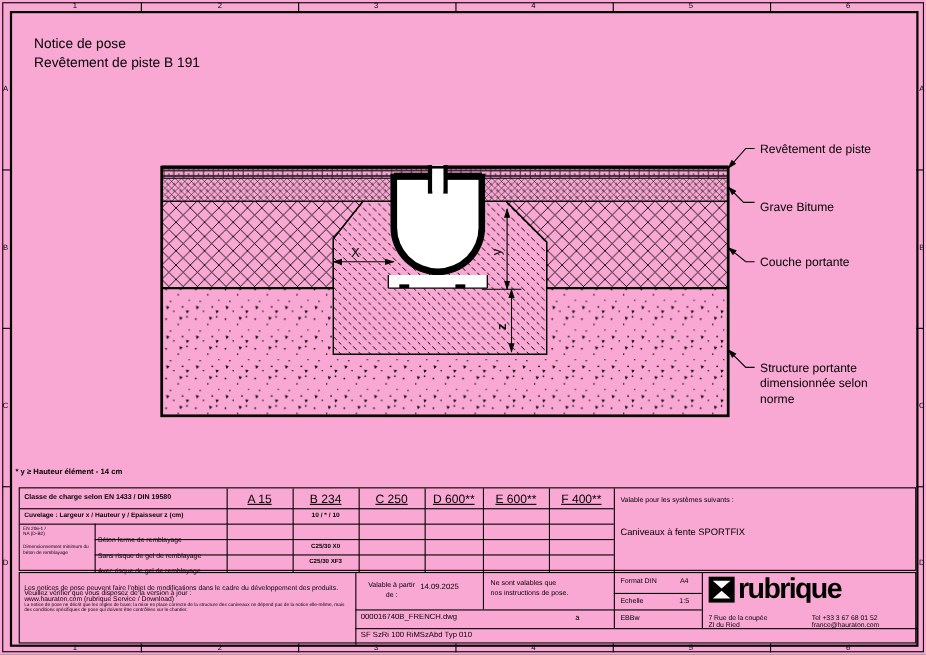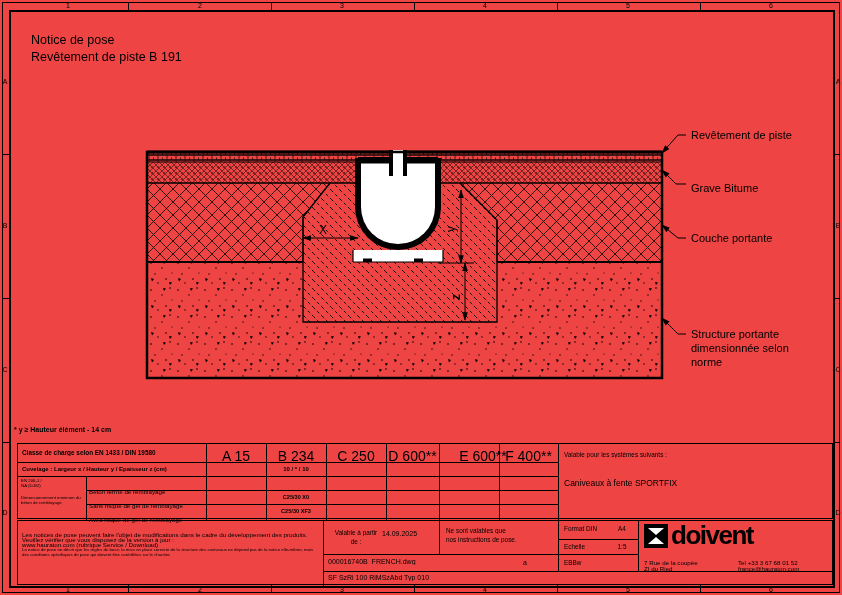--- a/index.html
+++ b/index.html
@@ -1,32 +1,32 @@
 <!DOCTYPE html>
 <html><head>
 <meta charset="utf-8">
 <style>
   html,body{margin:0;padding:0;background:#888;}
-  .sheet{position:relative;width:842px;height:595px;background:#ef4444;
+  .sheet{position:relative;width:842px;height:595px;background:#f9a8d4;
          font-family:"Liberation Sans","DejaVu Sans",sans-serif;color:#000;overflow:hidden;}
   .abs{position:absolute;}
   .vline{position:absolute;background:#000;width:1px;}
   .hline{position:absolute;background:#000;height:1px;}
   .frame-outer{position:absolute;left:2px;top:2px;width:836px;height:589px;border:1px solid #000;}
   .frame-inner{position:absolute;left:9px;top:10px;width:822px;height:574px;border:2px solid #000;}
   .zl{position:absolute;font-size:7px;width:12px;text-align:center;line-height:8px;}
   .tick-v{position:absolute;width:1px;height:8px;background:#000;}
   .tick-h{position:absolute;width:7px;height:1px;background:#000;}
   .title{position:absolute;left:31px;top:32px;font-size:12.5px;line-height:17px;}
   .footnote{position:absolute;left:14px;top:426px;font-size:7px;font-weight:600;}
   .block{position:absolute;border:1.5px solid #000;box-sizing:border-box;}
   .cell{position:absolute;overflow:hidden;white-space:nowrap;}
   .ctr{text-align:center;}
   .b{font-weight:700;}
-  .f9{font-size:14px;}
+  .f9{font-size:11px;text-decoration:underline;}
   .f8{font-size:8.5px;}
   .f7{font-size:7px;}
   .f65{font-size:6.4px;}
   .f6{font-size:6px;}
   .f55{font-size:5.6px;}
   .tiny{font-size:6.2px;transform:scale(0.70);transform-origin:0 0;white-space:nowrap;}
   .tinyw{font-size:6.2px;transform:scale(0.70);transform-origin:0 0;white-space:normal;line-height:7px;}
   .brand-name{font-size:26px;font-weight:700;letter-spacing:-1.5px;line-height:26px;}
   svg text{font-family:"Liberation Sans","DejaVu Sans",sans-serif;}
 </style>
@@ -187,21 +187,21 @@
     <div class="hline" style="left:0;top:18px;width:540px"></div>
     <div class="hline" style="left:0;top:32px;width:540px"></div>
     <div class="hline" style="left:68px;top:46px;width:472px"></div>
     <div class="hline" style="left:68px;top:60px;width:472px"></div>
 
     <div class="cell f65 b" style="left:4px;top:5px;width:182px">Classe de charge selon EN 1433 / DIN 19580</div>
     <div class="cell f9 ctr" style="left:188px;top:4px;width:60px">A 15</div>
     <div class="cell f9 ctr" style="left:248px;top:4px;width:60px">B 234</div>
     <div class="cell f9 ctr" style="left:308px;top:4px;width:60px">C 250</div>
     <div class="cell f9 ctr" style="left:368px;top:4px;width:53px">D 600**</div>
-    <div class="cell f9 ctr" style="left:435px;top:4px;width:60px">E 600**</div>
+    <div class="cell f9 ctr" style="left:421px;top:4px;width:60px">E 600**</div>
     <div class="cell f9 ctr" style="left:481px;top:4px;width:59px">F 400**</div>
 
     <div class="cell f6 b" style="left:4px;top:22px;width:182px">Cuvelage :  Largeur x / Hauteur y / Epaisseur z (cm)</div>
     <div class="cell f6 b ctr" style="left:188px;top:22px;width:60px"></div>
     <div class="cell f6 b ctr" style="left:248px;top:22px;width:60px">10 / * / 10</div>
     <div class="cell f6 b ctr" style="left:308px;top:22px;width:60px"></div>
     <div class="cell f6 b ctr" style="left:368px;top:22px;width:53px"></div>
     <div class="cell f6 b ctr" style="left:421px;top:22px;width:60px"></div>
     <div class="cell f6 b ctr" style="left:481px;top:22px;width:59px"></div>
 
@@ -257,21 +257,21 @@
     <div class="cell f7" style="left:505px;top:38px;width:20px">a</div>
 
     <div class="cell f7" style="left:310px;top:53px;width:400px">SF SzRi  100 RiMSzAbd Typ 010</div>
 
     <div class="cell" style="left:620px;top:0;width:196px;height:50px">
       <svg width="24" height="24" style="position:absolute;left:6px;top:3px" viewBox="0 0 24 24">
         <rect x="0" y="0" width="24" height="24" fill="#000"></rect>
         <polygon points="4,4 20,4 12,11" fill="#fff"></polygon>
         <polygon points="4,20 20,20 12,13" fill="#fff"></polygon>
       </svg>
-      <div class="cell brand-name" style="left:33px;top:1px;width:160px">doivent</div>
+      <div class="cell brand-name" style="left:33px;top:1px;width:160px">rubrique</div>
       <div class="cell" style="left:6px;top:30px;width:90px"><span class="tiny">7 Rue de la coupée</span></div>
       <div class="cell" style="left:6px;top:36px;width:90px"><span class="tiny">ZI du Ried</span></div>
       <div class="cell" style="left:6px;top:42px;width:90px"></div>
       <div class="cell" style="left:100px;top:30px;width:94px"><span class="tiny">Tel +33 3 67 68 01 52</span></div>
       <div class="cell" style="left:100px;top:36px;width:94px"><span class="tiny">france@hauraton.com</span></div>
     </div>
   </div>
 
 </div>
 

